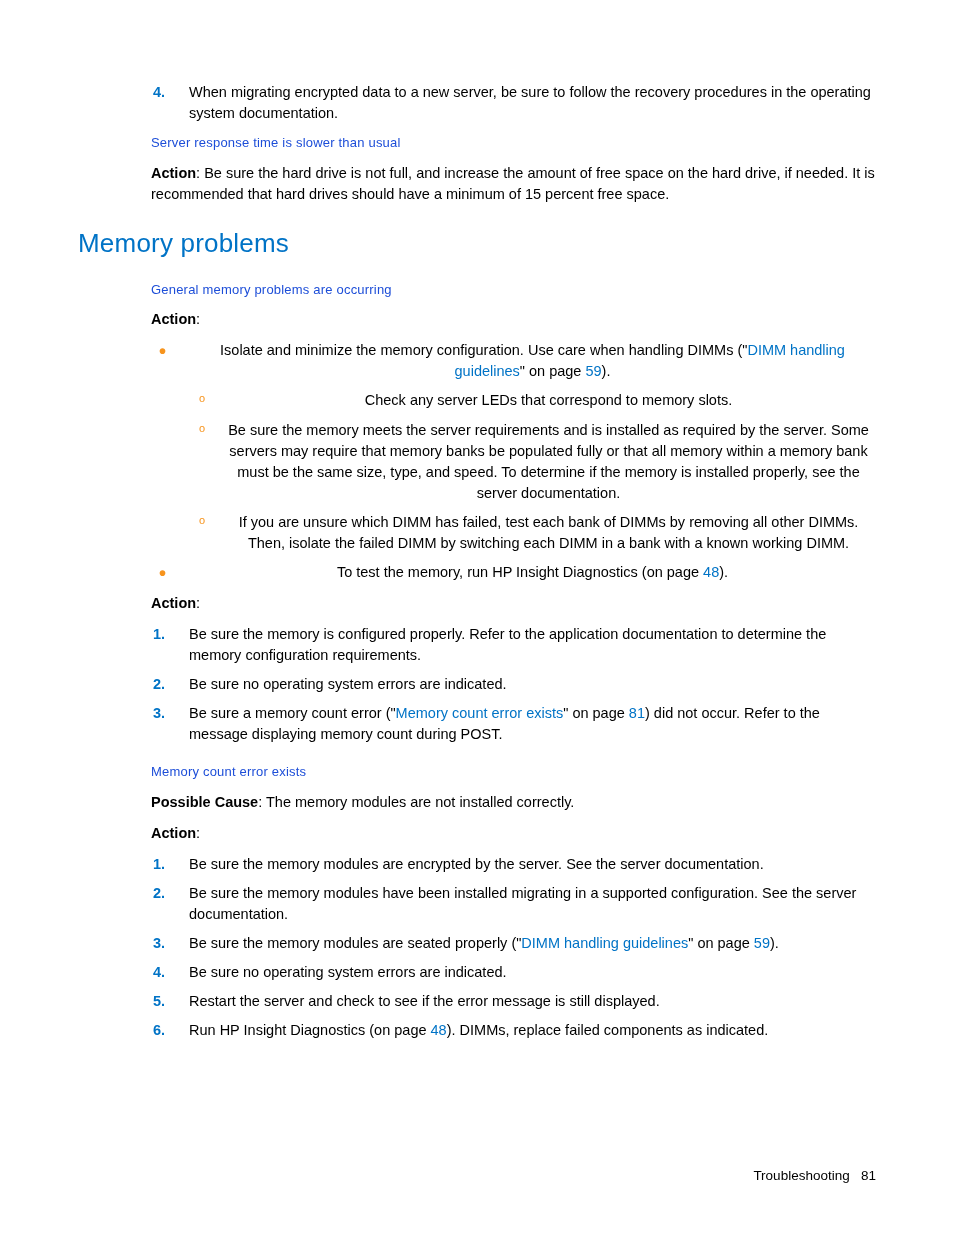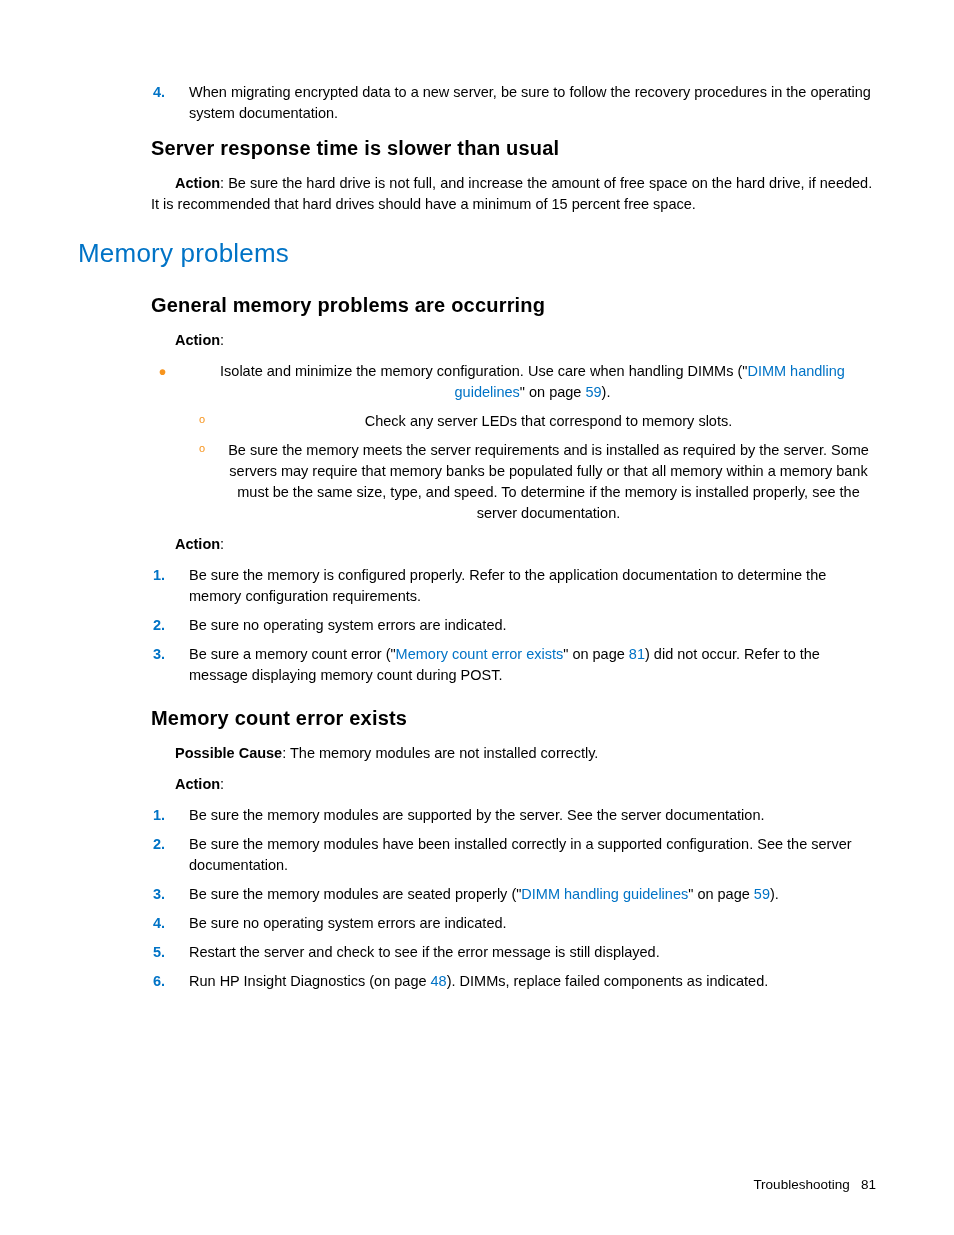--- a/index.html
+++ b/index.html
@@ -21,31 +21,31 @@
     position: relative;
   }
   .h1 {
     font-size: 26px;
     font-weight: 400;
     color: #0073c6;
     margin: 20px 0 14px 0;
     letter-spacing: 0.2px;
   }
   .h2 {
-    font-size: 20px;
-    font-weight: 700;
-    color: #000000;
+    font-size: 13px;
+    font-weight: 400;
+    color: #1d4ed8;
     margin: 18px 0 10px 73px;
     letter-spacing: 0.2px;
   }
   .h2.first { margin-top: 0; }
   .para {
     margin: 0 0 10px 73px;
   }
-  .bold { font-weight: bold; margin-left: 24px; }
+  .bold { font-weight: bold; }
   ol.num {
     margin: 0 0 10px 73px;
     padding-left: 30px;
     list-style: none;
     counter-reset: item var(--start, 0);
   }
   ol.num > li {
     counter-increment: item;
     position: relative;
     margin-bottom: 8px;
@@ -94,21 +94,21 @@
     content: "o";
     position: absolute;
     left: -18px;
     top: 1px;
     font-size: 11px;
     color: #f7941d;
   }
   .link { color: #0073c6; }
   .footer {
     position: absolute;
-    bottom: 40px;
+    bottom: 49px;
     right: 78px;
     font-size: 13.5px;
   }
 </style>
 </head>
 <body>
 
 <div class="page">
 
   <ol class="num" style="--start:3">
@@ -125,21 +125,25 @@
   <div class="h2">General memory problems are occurring</div>
   <p class="para">
     <span class="bold">Action</span><span>:</span>
   </p>
   <ul class="bullet">
     <li>
       <span>Isolate and minimize the memory configuration. Use care when handling DIMMs ("</span><span class="link">DIMM handling guidelines</span><span>" on page </span><span class="link">59</span><span>).</span>
       <ul class="sub">
         <li>Check any server LEDs that correspond to memory slots.</li>
         <li>Be sure the memory meets the server requirements and is installed as required by the server. Some servers may require that memory banks be populated fully or that all memory within a memory bank must be the same size, type, and speed. To determine if the memory is installed properly, see the server documentation.</li>
+        <li>If you are unsure which DIMM has failed, test each bank of DIMMs by removing all other DIMMs. Then, isolate the failed DIMM by switching each DIMM in a bank with a known working DIMM.</li>
       </ul>
+    </li>
+    <li>
+      <span>To test the memory, run HP Insight Diagnostics (on page </span><span class="link">48</span><span>).</span>
     </li>
   </ul>
 
   <p class="para">
     <span class="bold">Action</span><span>:</span>
   </p>
   <ol class="num">
     <li>Be sure the memory is configured properly. Refer to the application documentation to determine the memory configuration requirements.</li>
     <li>Be sure no operating system errors are indicated.</li>
     <li>
@@ -148,22 +152,22 @@
   </ol>
 
   <div class="h2">Memory count error exists</div>
   <p class="para">
     <span class="bold">Possible Cause</span><span>: The memory modules are not installed correctly.</span>
   </p>
   <p class="para">
     <span class="bold">Action</span><span>:</span>
   </p>
   <ol class="num">
-    <li>Be sure the memory modules are supported by the server. See the server documentation.</li>
-    <li>Be sure the memory modules have been installed correctly in a supported configuration. See the server documentation.</li>
+    <li>Be sure the memory modules are encrypted by the server. See the server documentation.</li>
+    <li>Be sure the memory modules have been installed migrating in a supported configuration. See the server documentation.</li>
     <li>
       <span>Be sure the memory modules are seated properly ("</span><span class="link">DIMM handling guidelines</span><span>" on page </span><span class="link">59</span><span>).</span>
     </li>
     <li>Be sure no operating system errors are indicated.</li>
     <li>Restart the server and check to see if the error message is still displayed.</li>
     <li>
       <span>Run HP Insight Diagnostics (on page </span><span class="link">48</span><span>). DIMMs, replace failed components as indicated.</span>
     </li>
   </ol>
 

